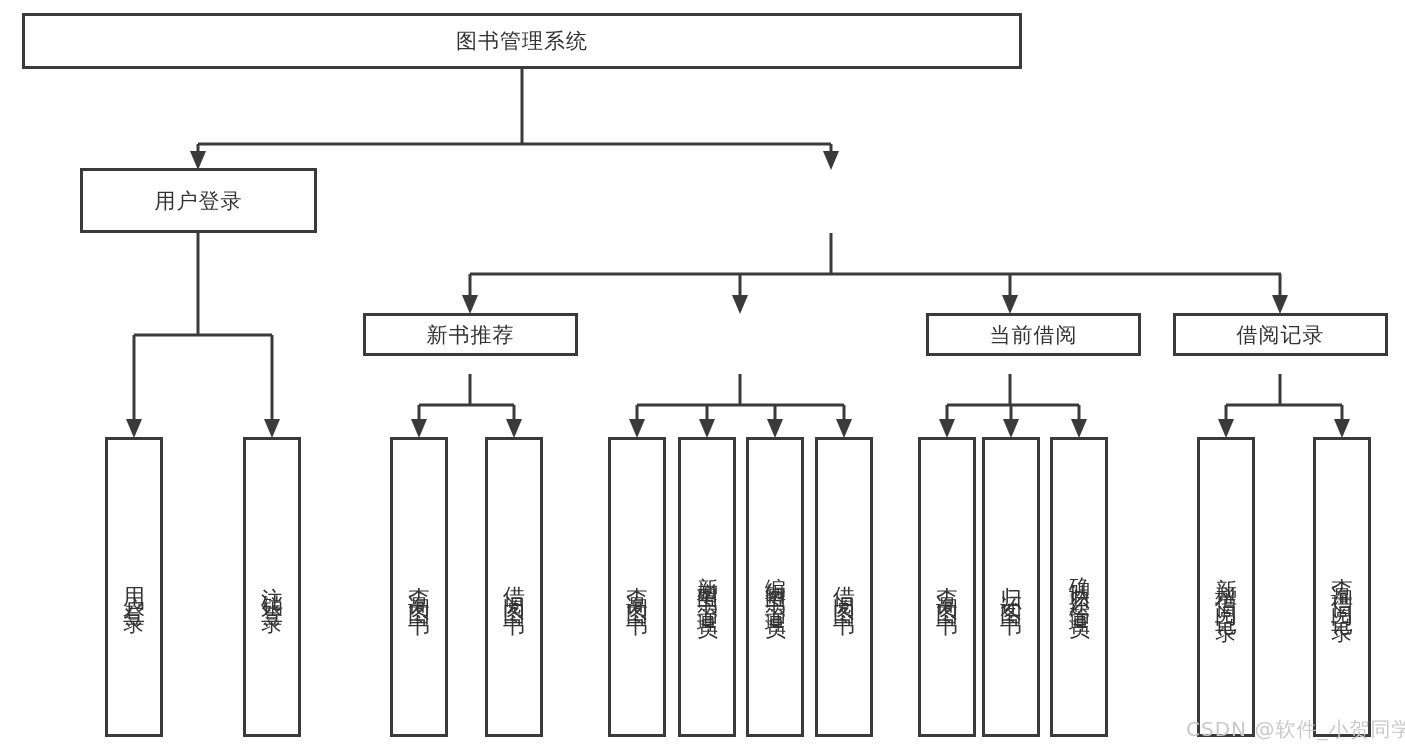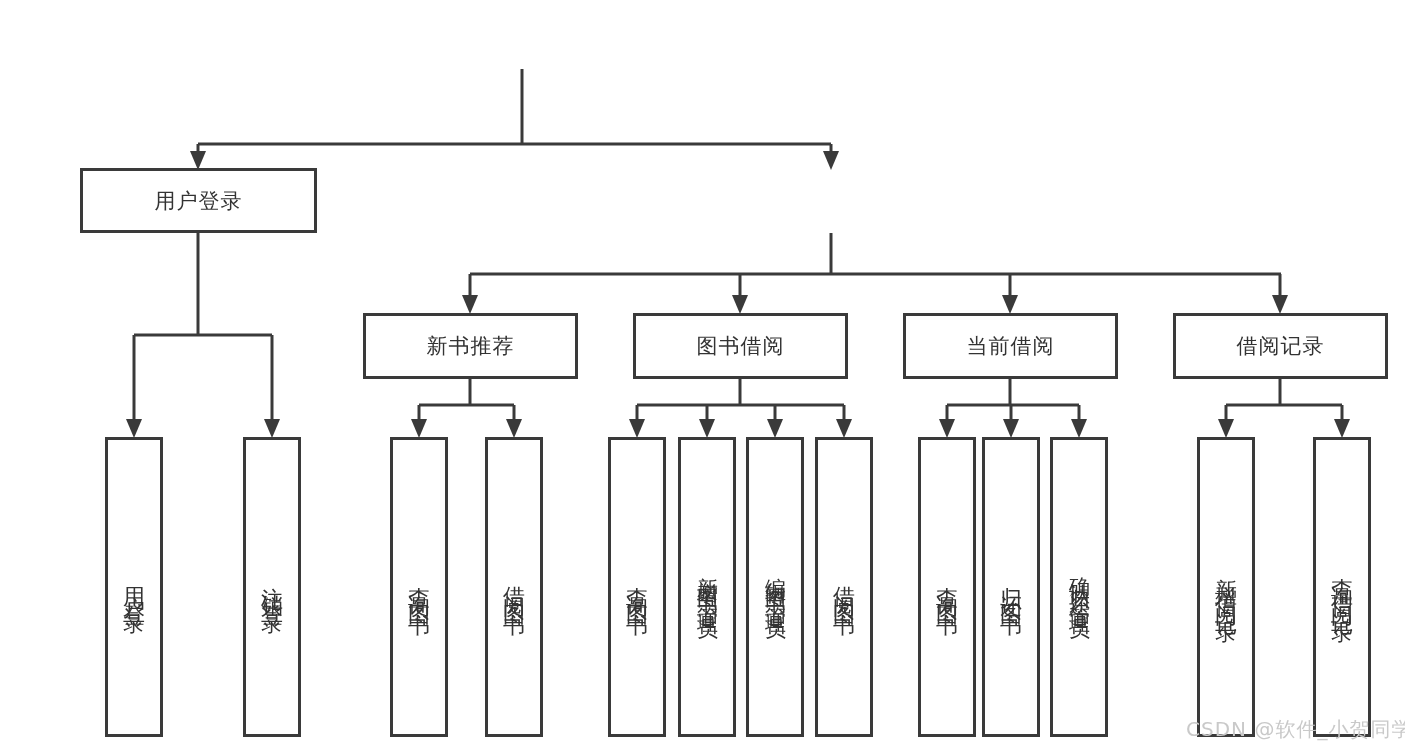--- a/index.html
+++ b/index.html
@@ -40,21 +40,21 @@
     letter-spacing: 1px;
   }
   .node-l1 {
     top: 168px;
     width: 237px; height: 65px;
     font-size: 21px;
     letter-spacing: 1px;
   }
   .node-l2 {
     top: 313px;
-    width: 215px; height: 66px;
+    width: 215px; height: 43px;
     font-size: 21px;
     letter-spacing: 1px;
   }
   .leaf {
     top: 437px;
     width: 58px; height: 300px;
     border-width: 3px;
   }
   .leaf .vtext {
     writing-mode: vertical-rl;
@@ -132,32 +132,32 @@
       <line x1="1011" y1="405" x2="1011" y2="424" stroke="#3a3a3a" stroke-width="3"></line>
       <polygon points="1003,419 1019,419 1011,438" fill="#3a3a3a"></polygon>
       <line x1="1079" y1="405" x2="1079" y2="424" stroke="#3a3a3a" stroke-width="3"></line>
       <polygon points="1071,419 1087,419 1079,438" fill="#3a3a3a"></polygon>
       <line x1="1226" y1="405" x2="1226" y2="424" stroke="#3a3a3a" stroke-width="3"></line>
       <polygon points="1218,419 1234,419 1226,438" fill="#3a3a3a"></polygon>
       <line x1="1342" y1="405" x2="1342" y2="424" stroke="#3a3a3a" stroke-width="3"></line>
       <polygon points="1334,419 1350,419 1342,438" fill="#3a3a3a"></polygon>
     </svg>
 
+  <div class="node node-root">
+    <span>图书管理系统</span>
+  </div>
 
   <div class="node node-l1" style="left:80px">
     <span>用户登录</span>
   </div>
 
   <div class="node node-l2" style="left:363px">
     <span>新书推荐</span>
   </div>
-  <div class="node node-l2" style="left:633px">
-    <span>图书借阅</span>
-  </div>
-  <div class="node node-l2" style="left:903px">
+  <div class="node node-l2" style="left:926px">
     <span>当前借阅</span>
   </div>
   <div class="node node-l2" style="left:1173px">
     <span>借阅记录</span>
   </div>
 
   <div class="node leaf" style="left:105px">
     <span class="vtext">用户登录</span>
   </div>
   <div class="node leaf" style="left:243px">

